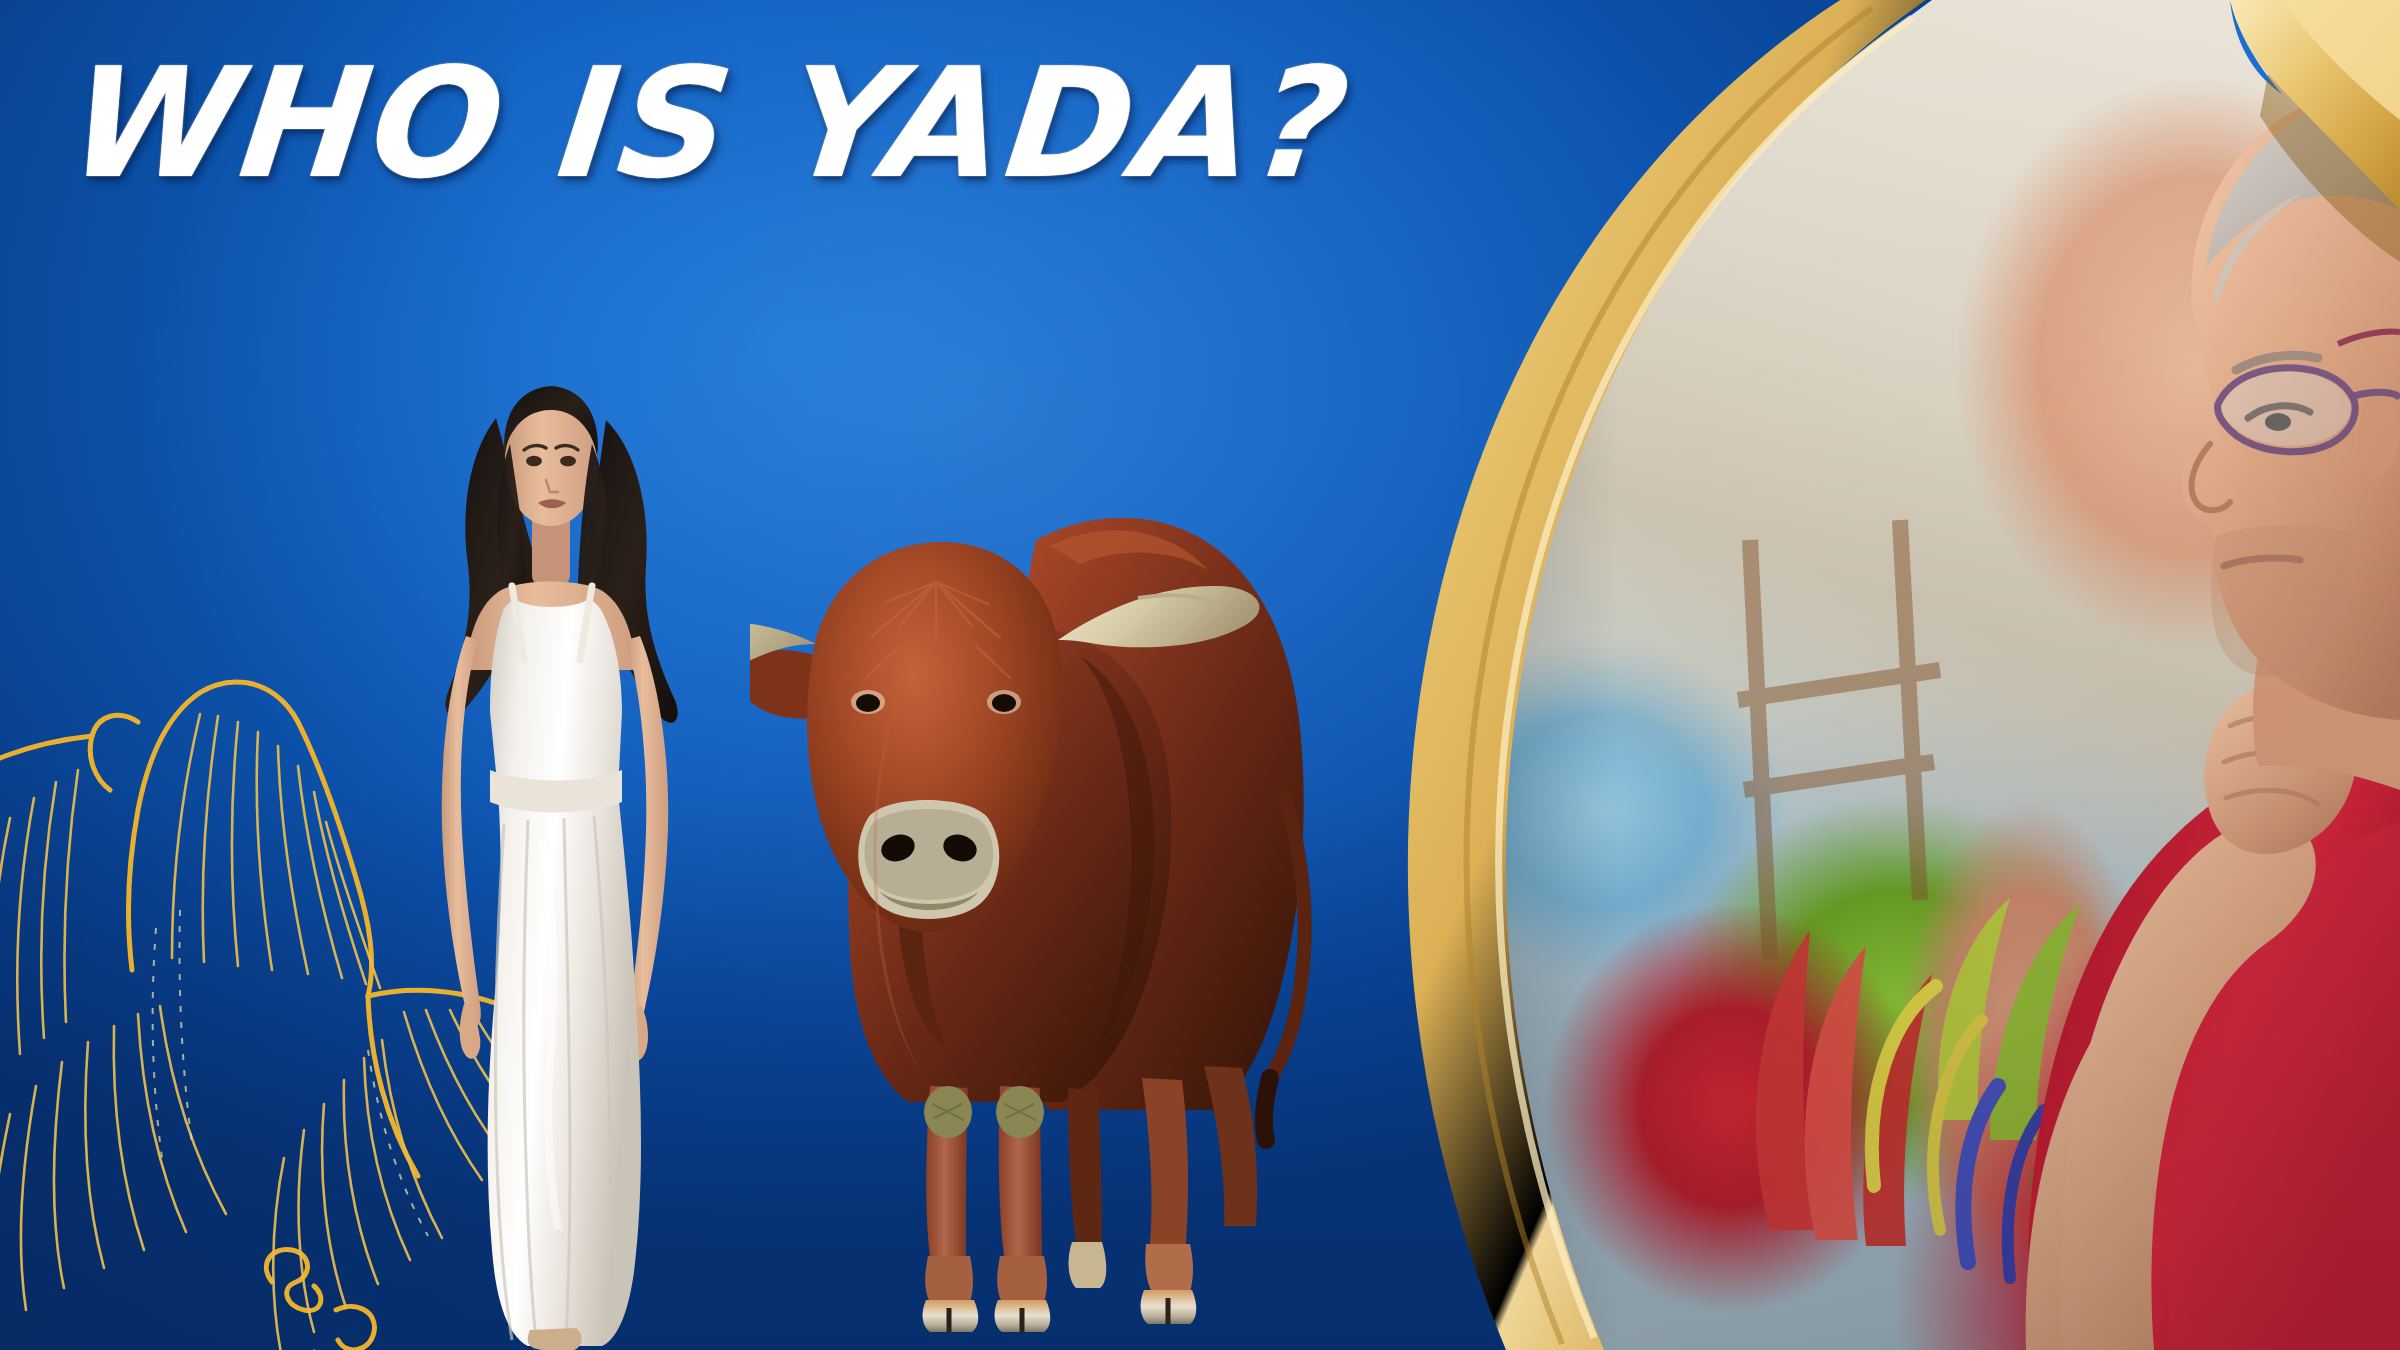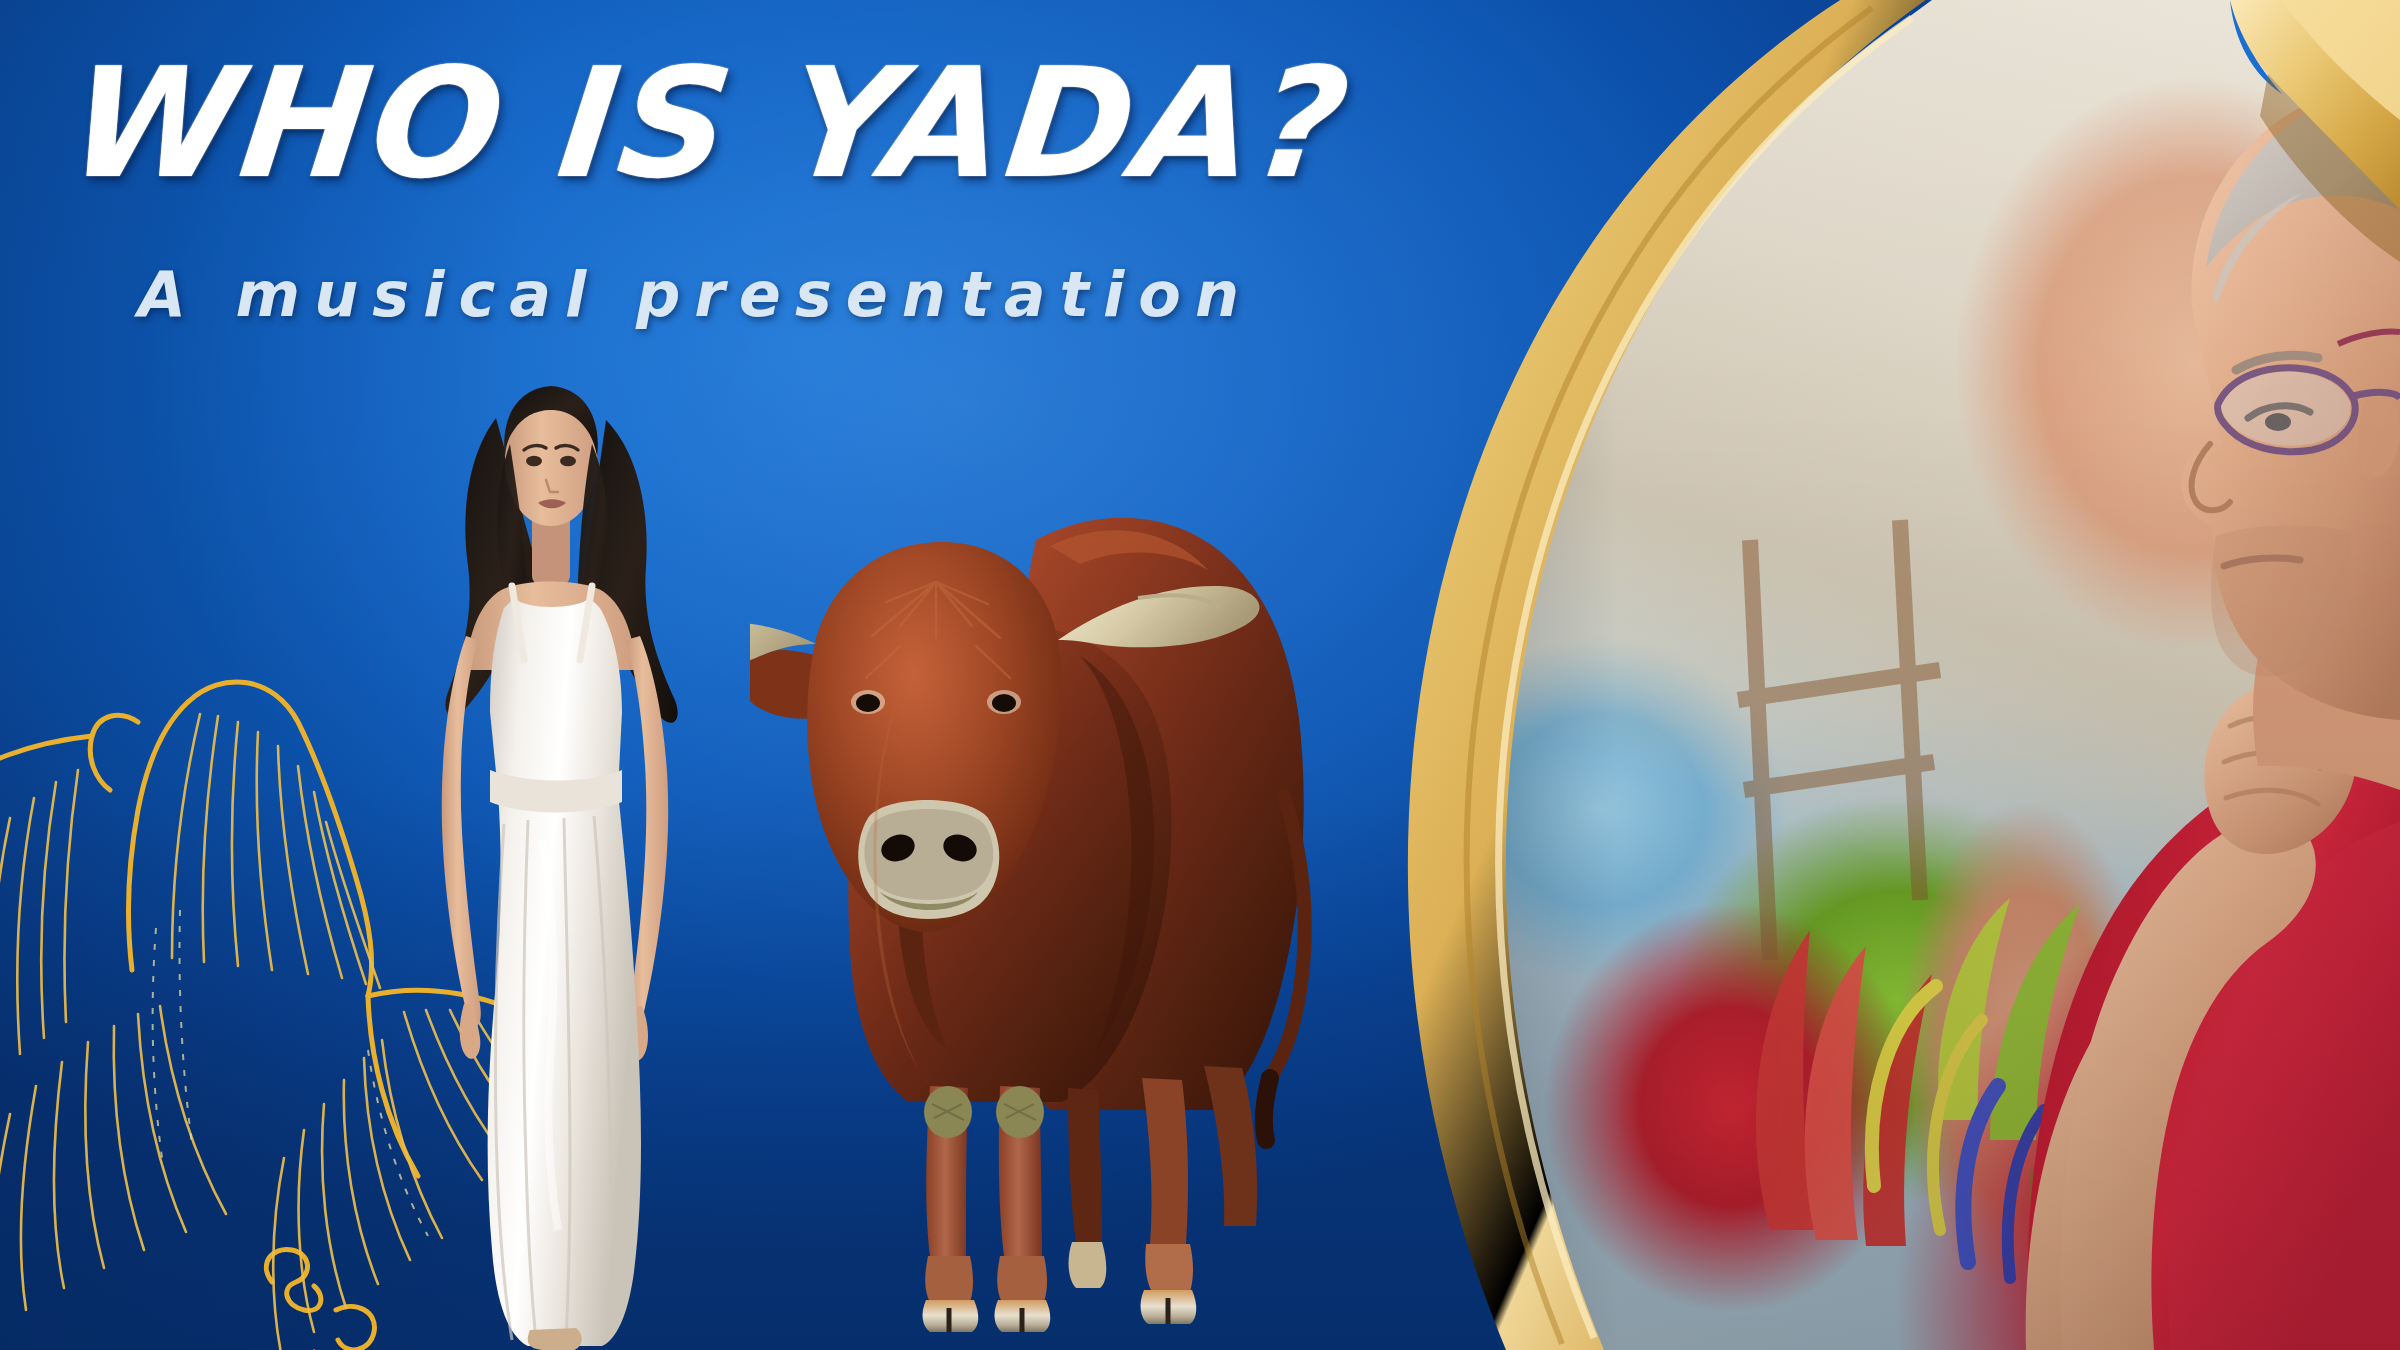--- a/index.html
+++ b/index.html
@@ -551,15 +551,14 @@
     <path d="M 612,18 C 372,184 240,444 206,730 C 182,946 218,1154 294,1338" stroke="#fbecc0" stroke-width="7" fill="none" opacity=".75"></path>
     <path d="M 572,8 C 336,176 208,436 174,726 C 150,944 186,1156 262,1344" stroke="#b0822a" stroke-width="6" fill="none" opacity=".5"></path>
 
     <path d="M 1100,0 L 1100,210 C 1060,168 1012,122 968,74 C 948,52 934,26 930,0 Z" fill="url(#goldG2)"></path>
     <path d="M 1100,0 L 1100,120 C 1062,90 1022,52 992,14 L 980,0 Z" fill="#f7dd9b" opacity=".85"></path>
     <path d="M 930,0 C 938,34 958,66 982,94 C 952,74 934,40 930,0 Z" fill="#1b6fd0"></path>
     <path d="M 968,74 C 1012,122 1060,168 1100,210 L 1100,262 C 1046,226 996,172 960,116 Z" fill="#8a5f1c" opacity=".45"></path>
   </svg>
 
   <div class="title">WHO IS YADA?</div>
-  <div class="subtitle">A musical presentation</div>
 
 </div>
 
 </body></html>

